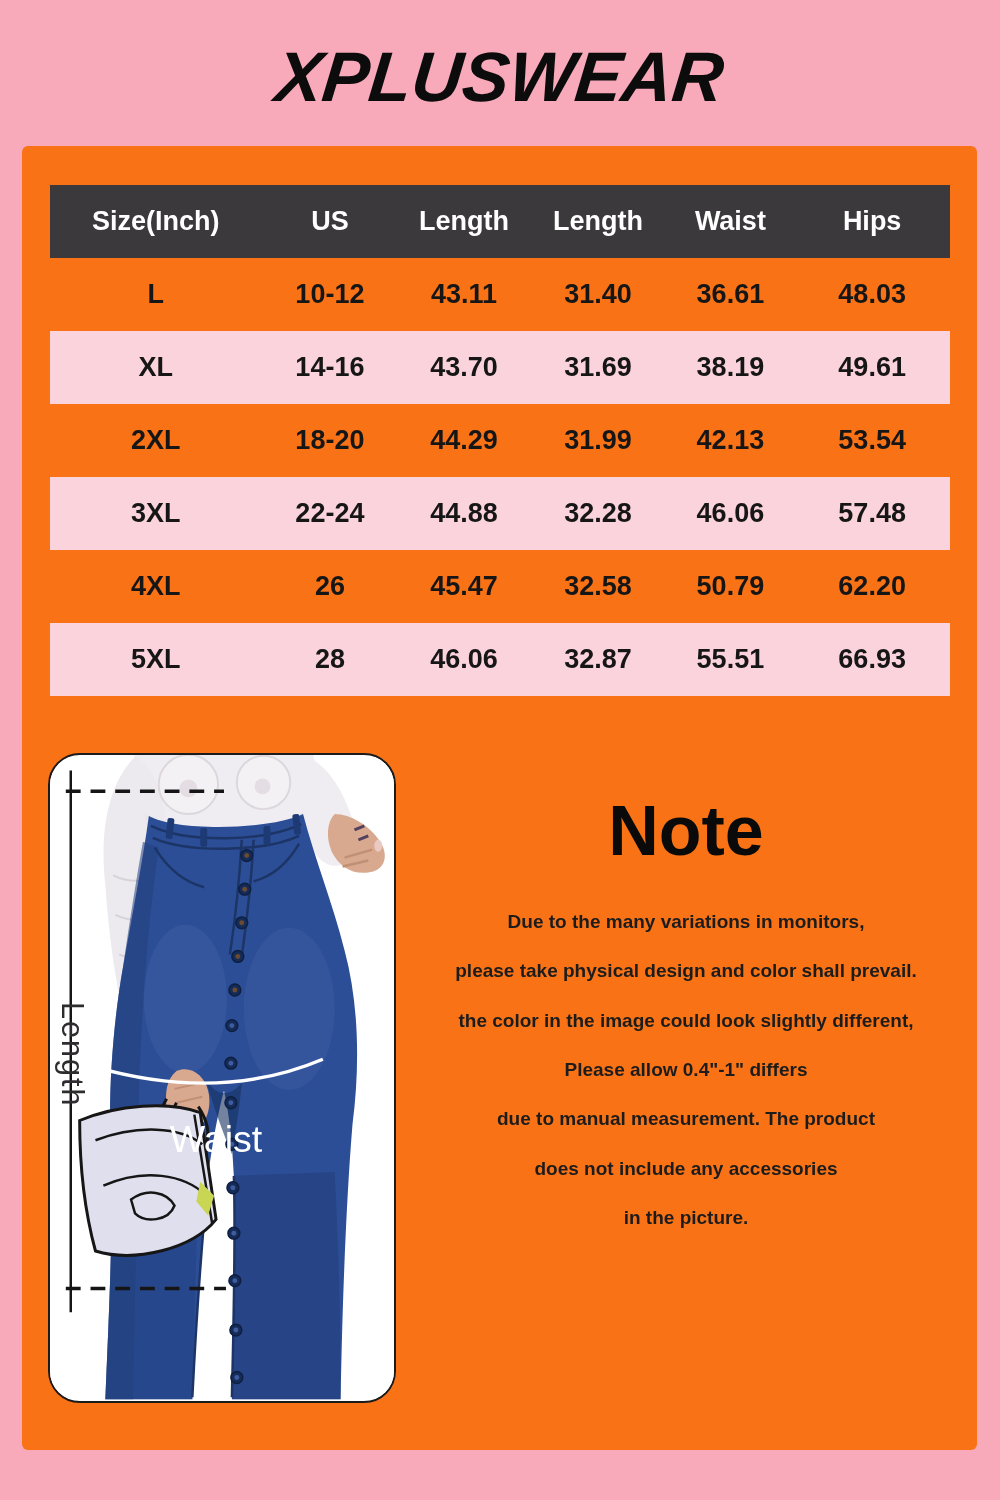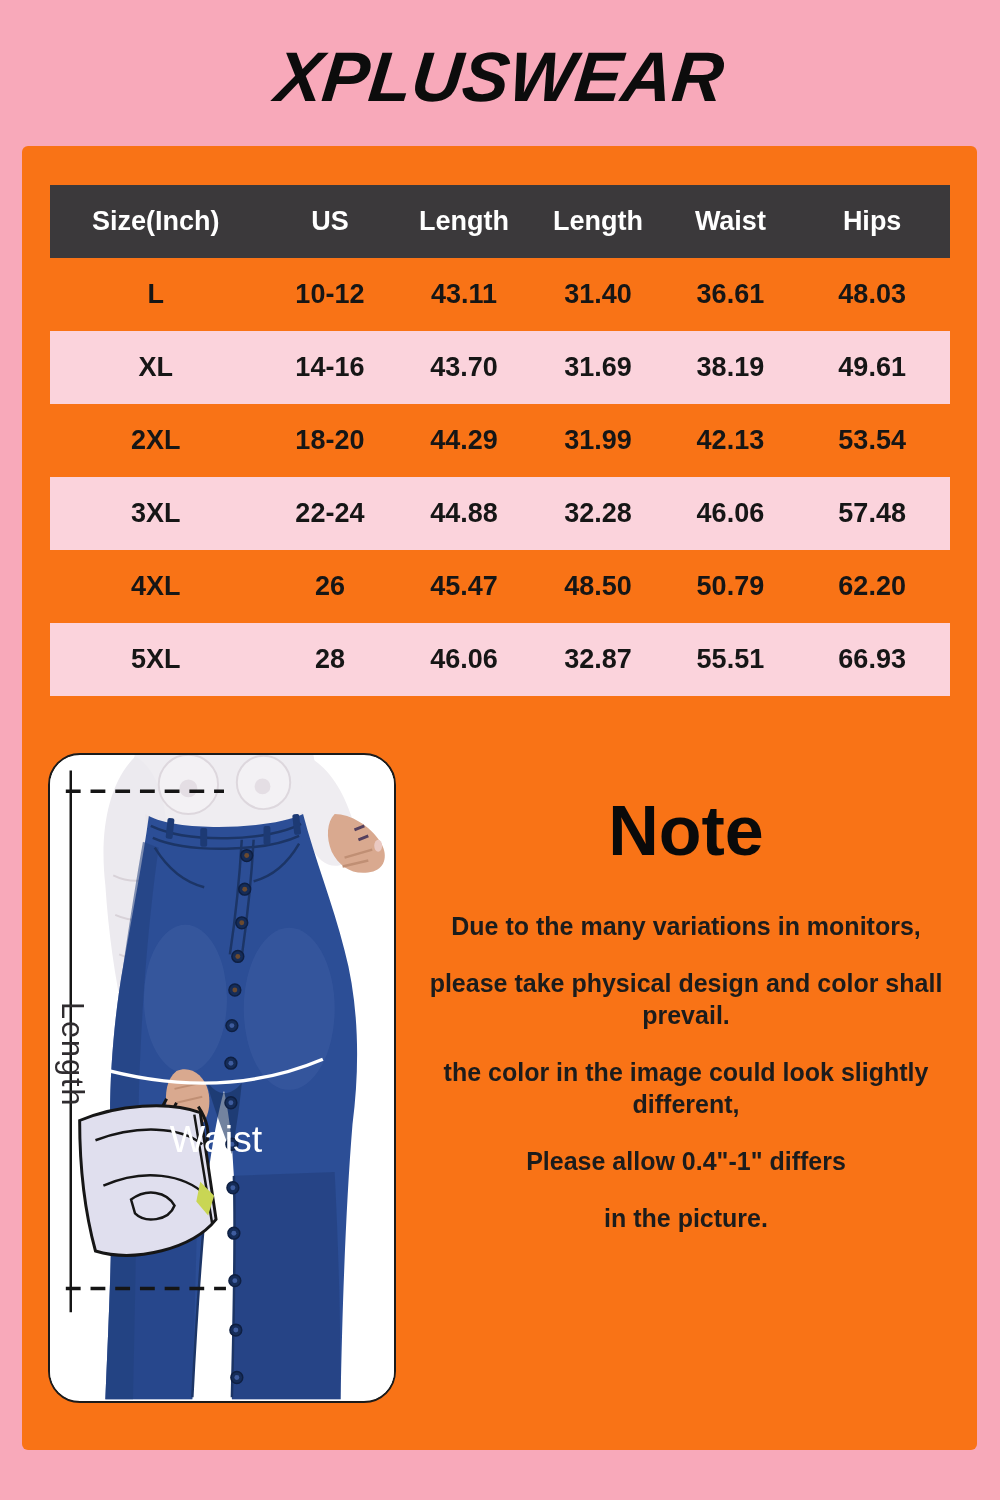--- a/index.html
+++ b/index.html
@@ -57,21 +57,21 @@
     background:#ffffff;margin:0;
   }
   .photo-frame svg{display:block;width:100%;height:100%;}
   .note-section{
     position:absolute;left:376px;top:650px;width:576px;text-align:center;
   }
   .note-title{
     margin:0 0 44px 0;font-size:70px;line-height:1;font-weight:800;color:#0a0a0a;
   }
   .note-line{
-    margin:0 0 25px 0;font-size:25px;line-height:1.28;font-weight:bold;color:#1c1c1c;text-align:center;
+    margin:0 0 25px 0;font-size:19px;line-height:1.28;font-weight:bold;color:#1c1c1c;text-align:center;
   }
 </style>
 </head>
 <body>
 
 <header class="brand-header">
   <div class="logo">XPLUSWEAR</div>
 </header>
 
 <div class="card">
@@ -125,21 +125,21 @@
           <td>22-24</td>
           <td>44.88</td>
           <td>32.28</td>
           <td>46.06</td>
           <td>57.48</td>
         </tr>
         <tr>
           <td>4XL</td>
           <td>26</td>
           <td>45.47</td>
-          <td>48.50</td>
+          <td>32.58</td>
           <td>50.79</td>
           <td>62.20</td>
         </tr>
         <tr>
           <td>5XL</td>
           <td>28</td>
           <td>46.06</td>
           <td>32.87</td>
           <td>55.51</td>
           <td>66.93</td>
@@ -271,17 +271,19 @@
     </svg>
   </figure>
 
   <section class="note-section">
     <h2 class="note-title">Note</h2>
     <div id="note-lines">
         <p class="note-line">Due to the many variations in monitors,</p>
         <p class="note-line">please take physical design and color shall prevail.</p>
         <p class="note-line">the color in the image could look slightly different,</p>
         <p class="note-line">Please allow 0.4"-1" differs</p>
+        <p class="note-line">due to manual measurement. The product</p>
+        <p class="note-line">does not include any accessories</p>
         <p class="note-line">in the picture.</p>
       </div>
   </section>
 
 </div>
 
 </body></html>

